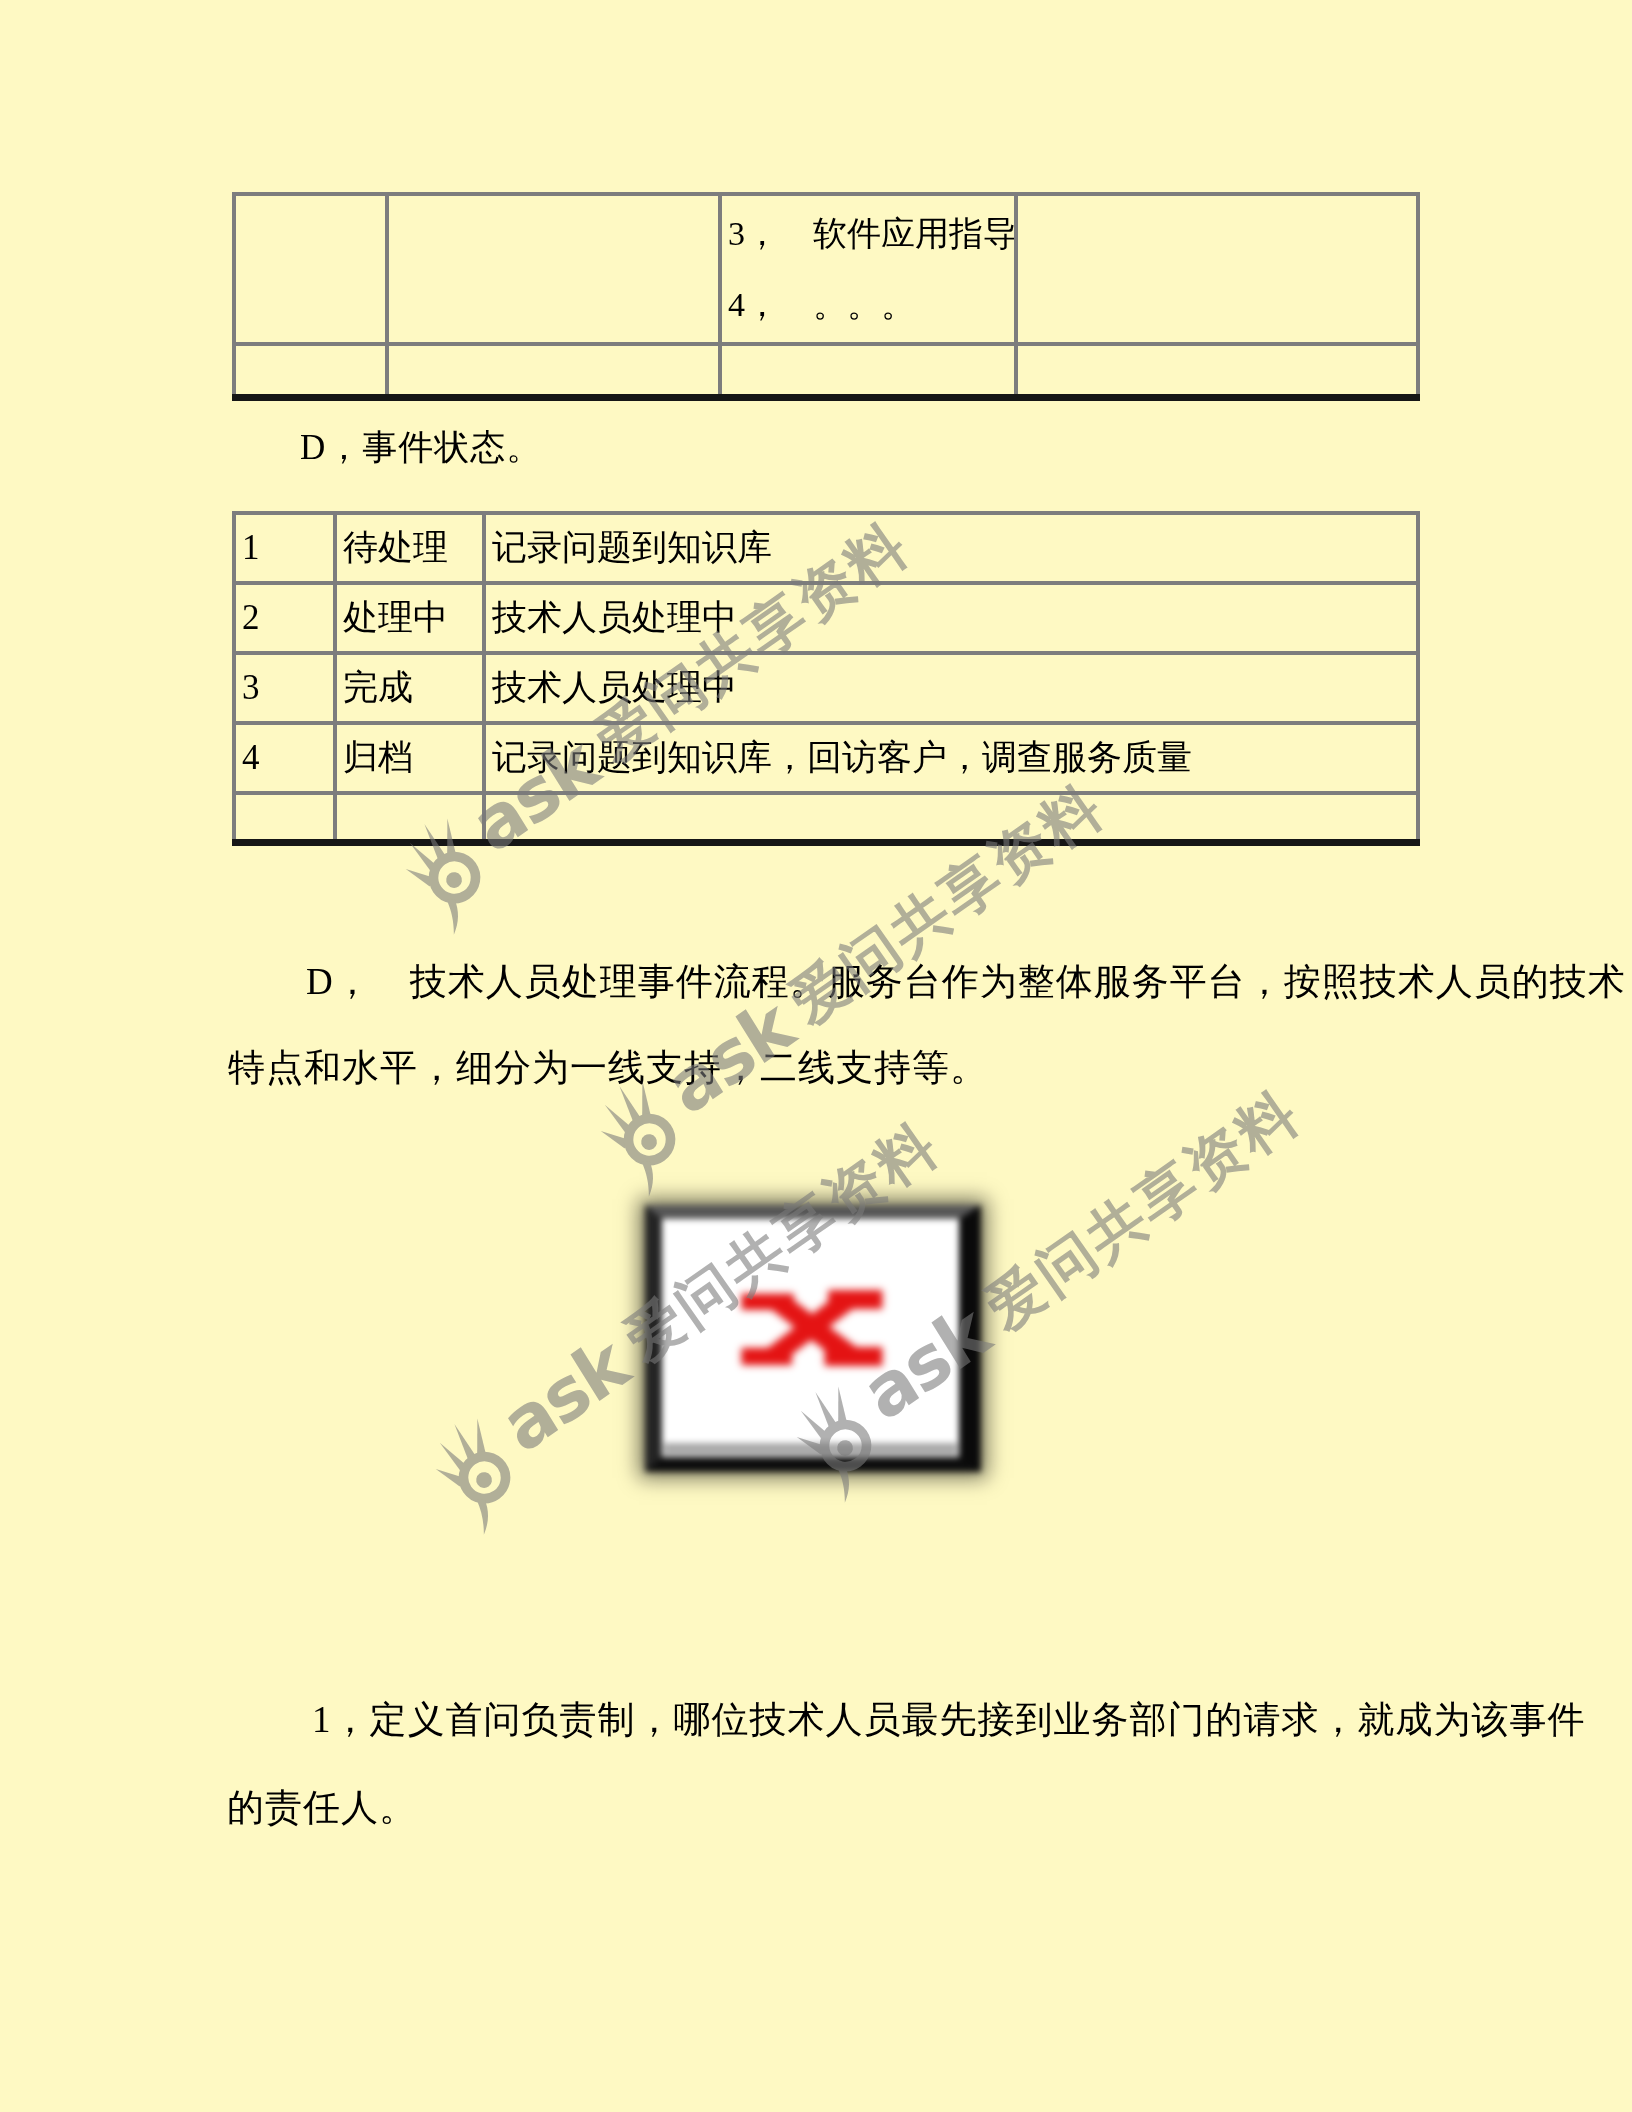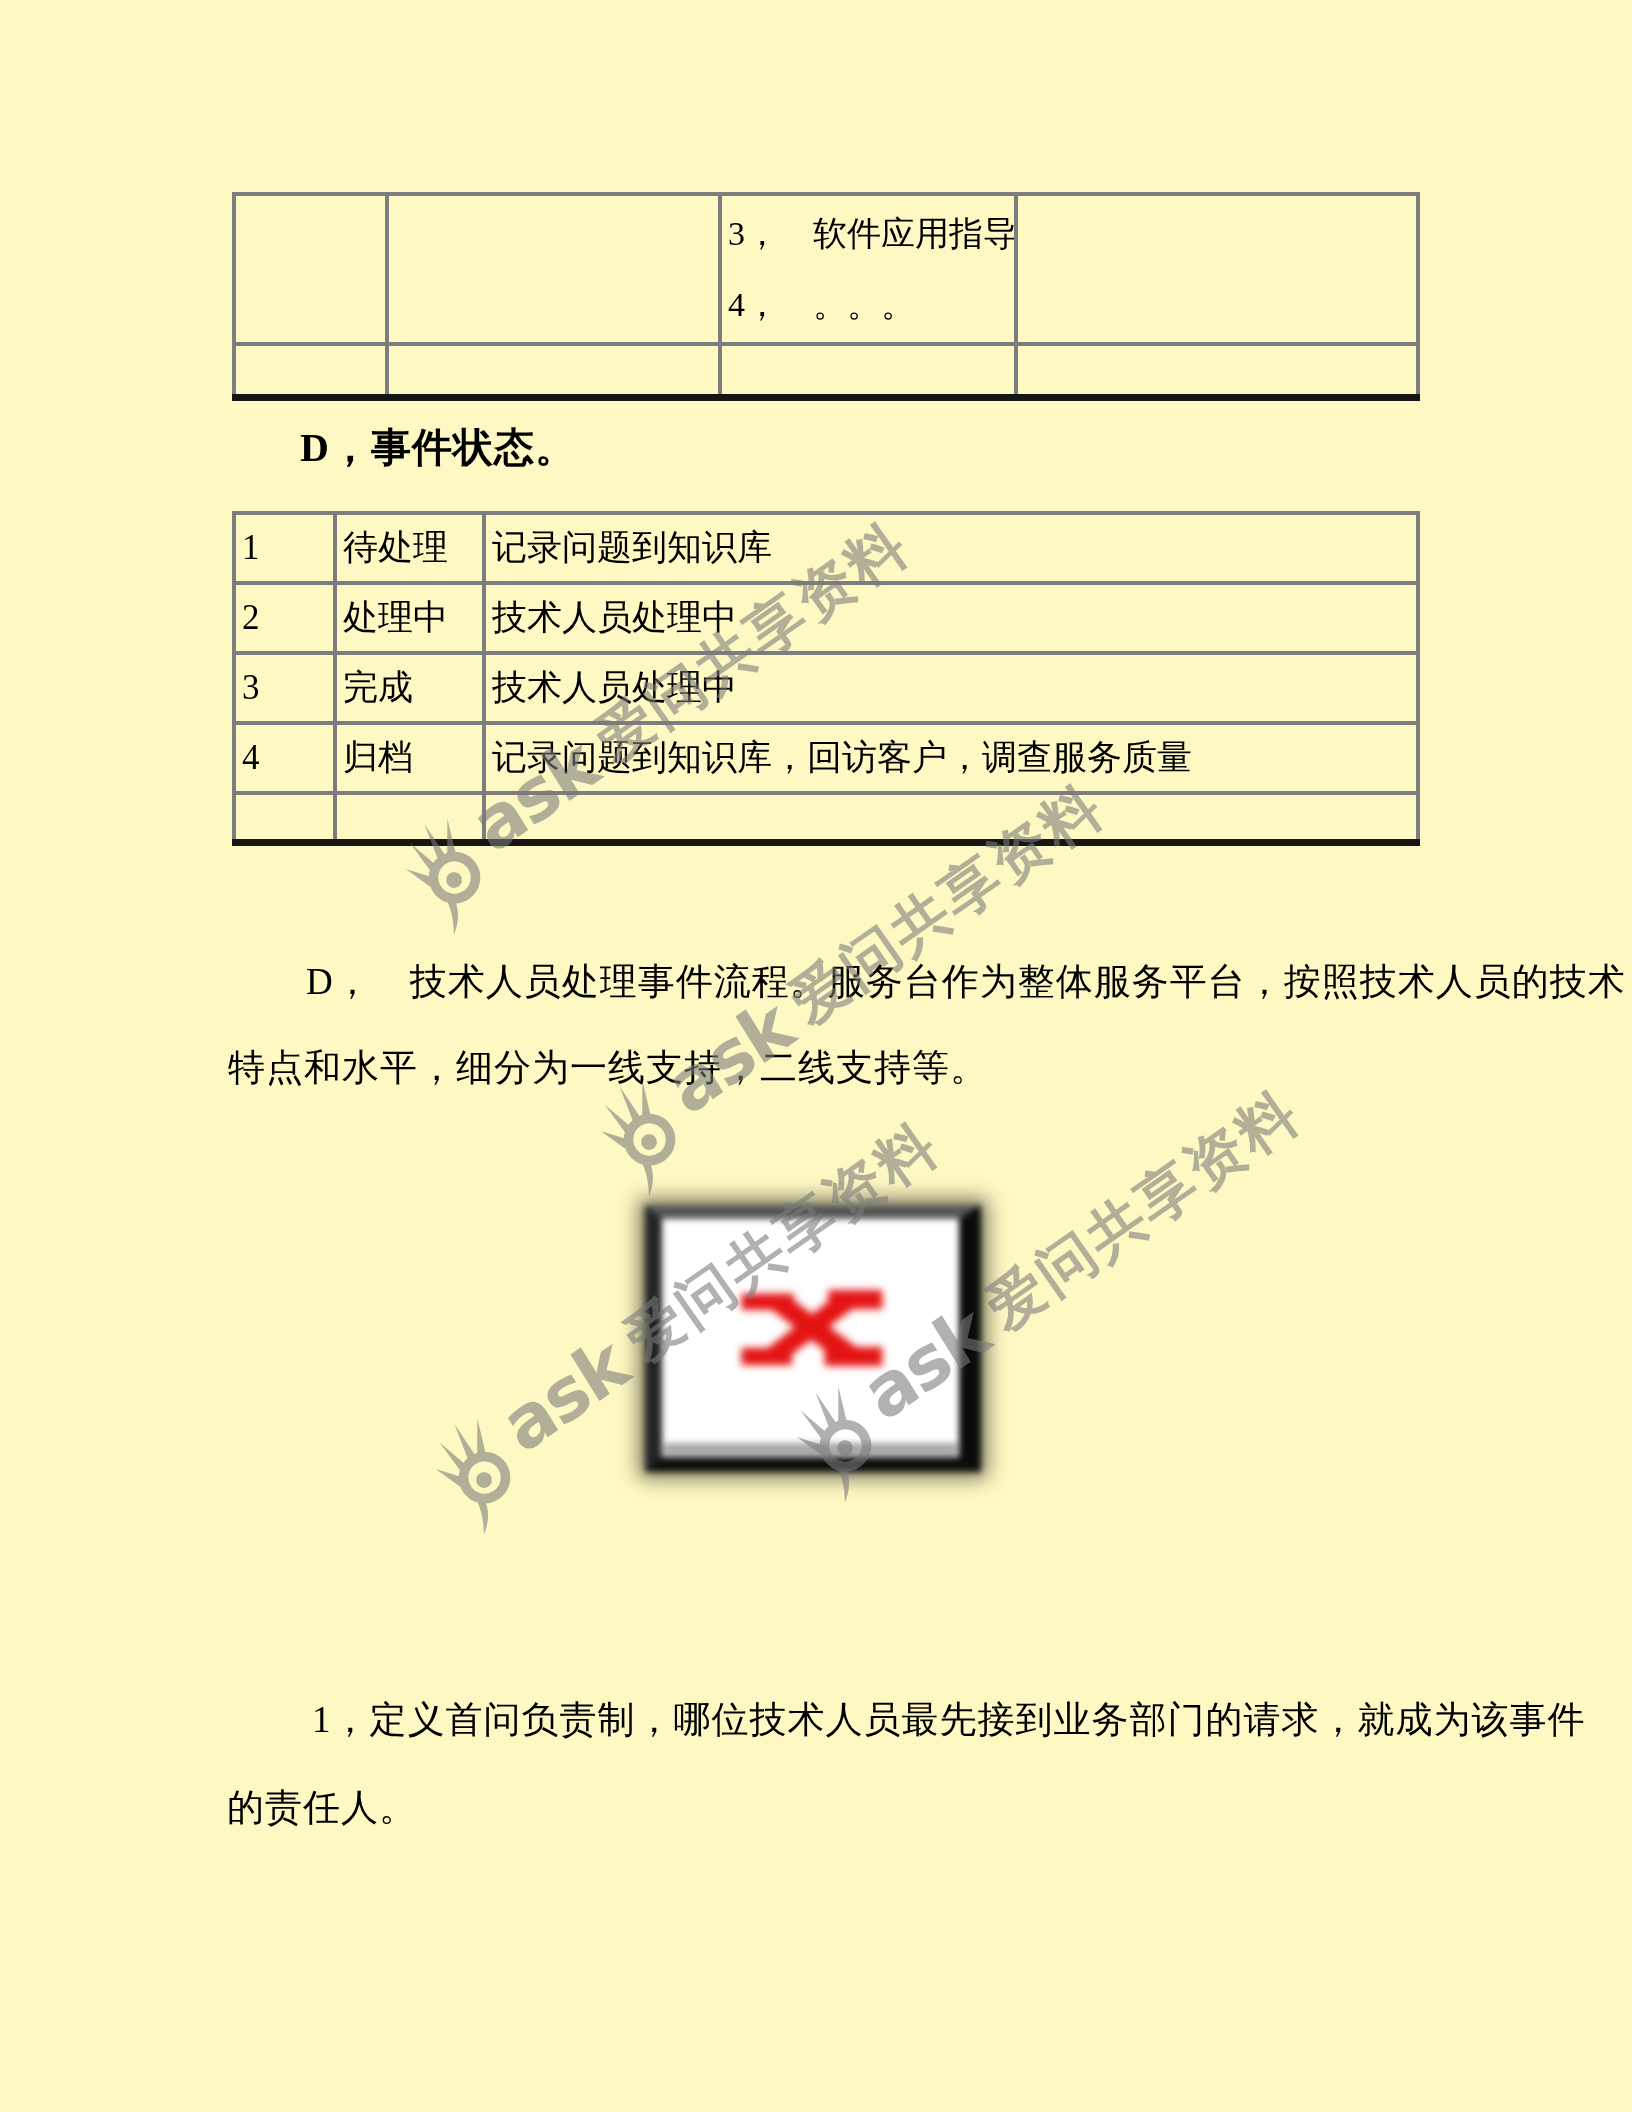--- a/index.html
+++ b/index.html
@@ -39,21 +39,21 @@
   #status-table td { height:62px; }
   #status-table tr.empty td { height:40px; }
   
   .line {
     position:absolute;
     font-size:37px;
     line-height:48px;
     letter-spacing:1px;
     white-space:nowrap;
   }
-  .heading { font-size:40px;font-weight:bold; }
+  .heading { font-size:35px; }
   
   .img-ph {
     position:absolute;
     left:645px; top:1205px;
     width:336px; height:267px;
     box-sizing:border-box;
     background:#ffffff;
     border-top:14px solid #565656;
     border-left:17px solid #242424;
     border-right:22px solid #0a0a0a;

